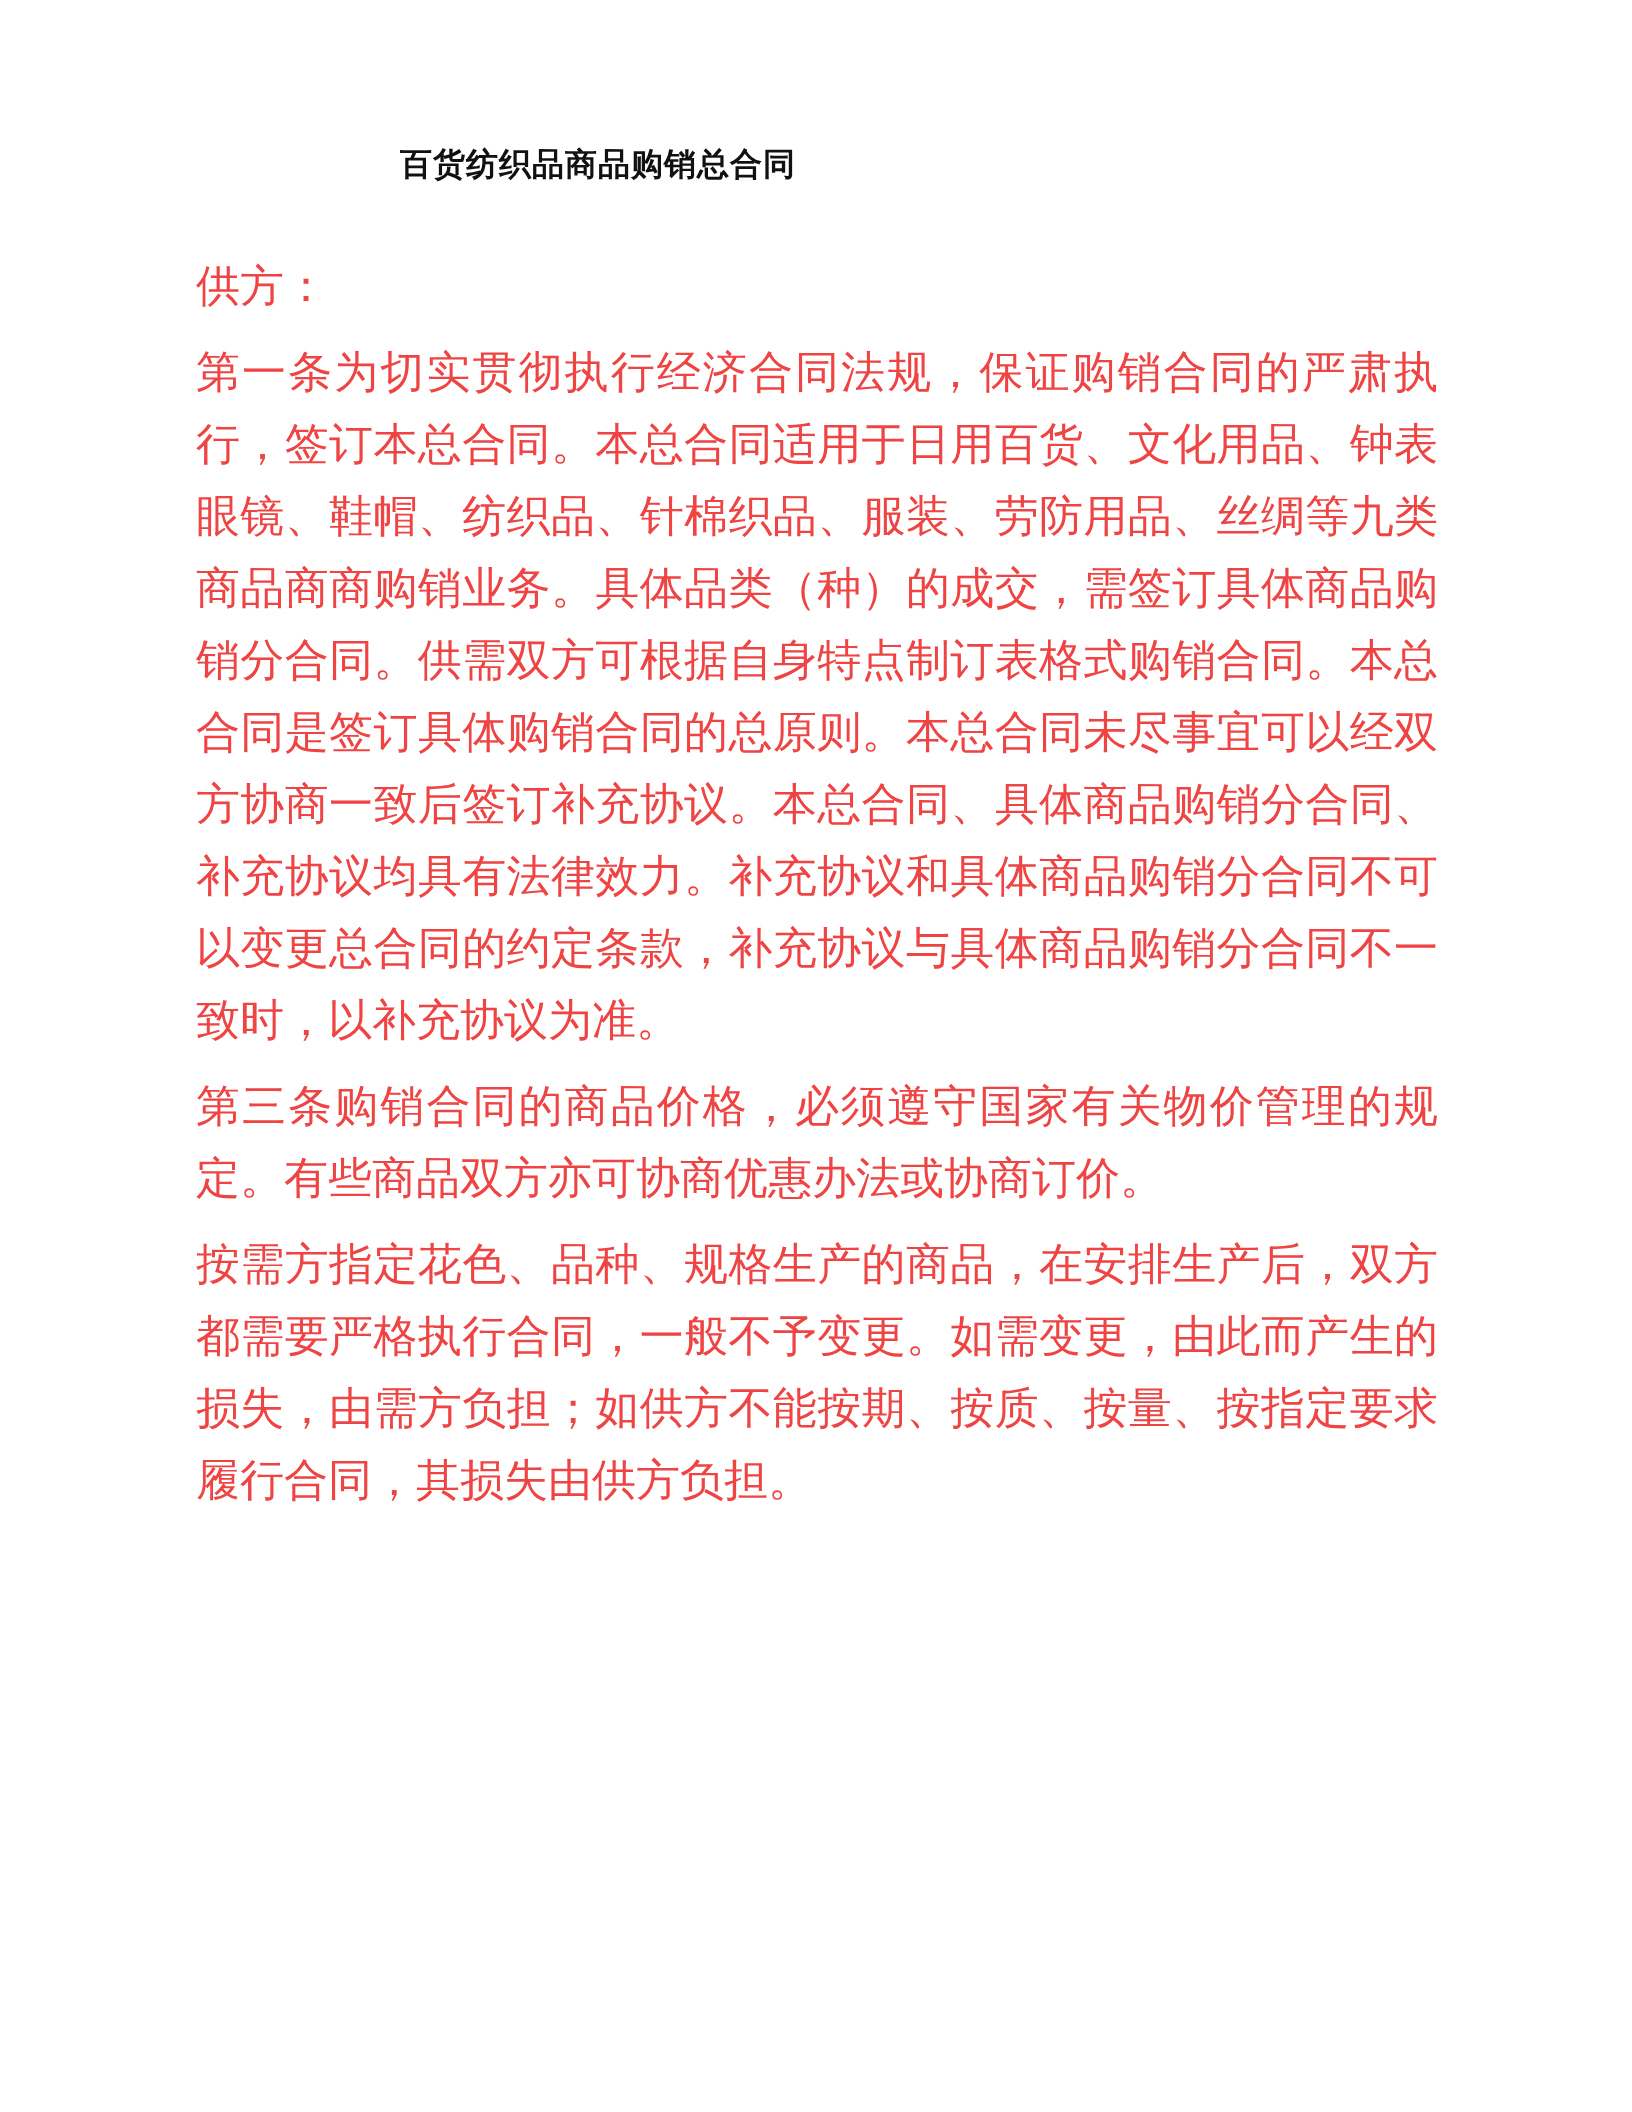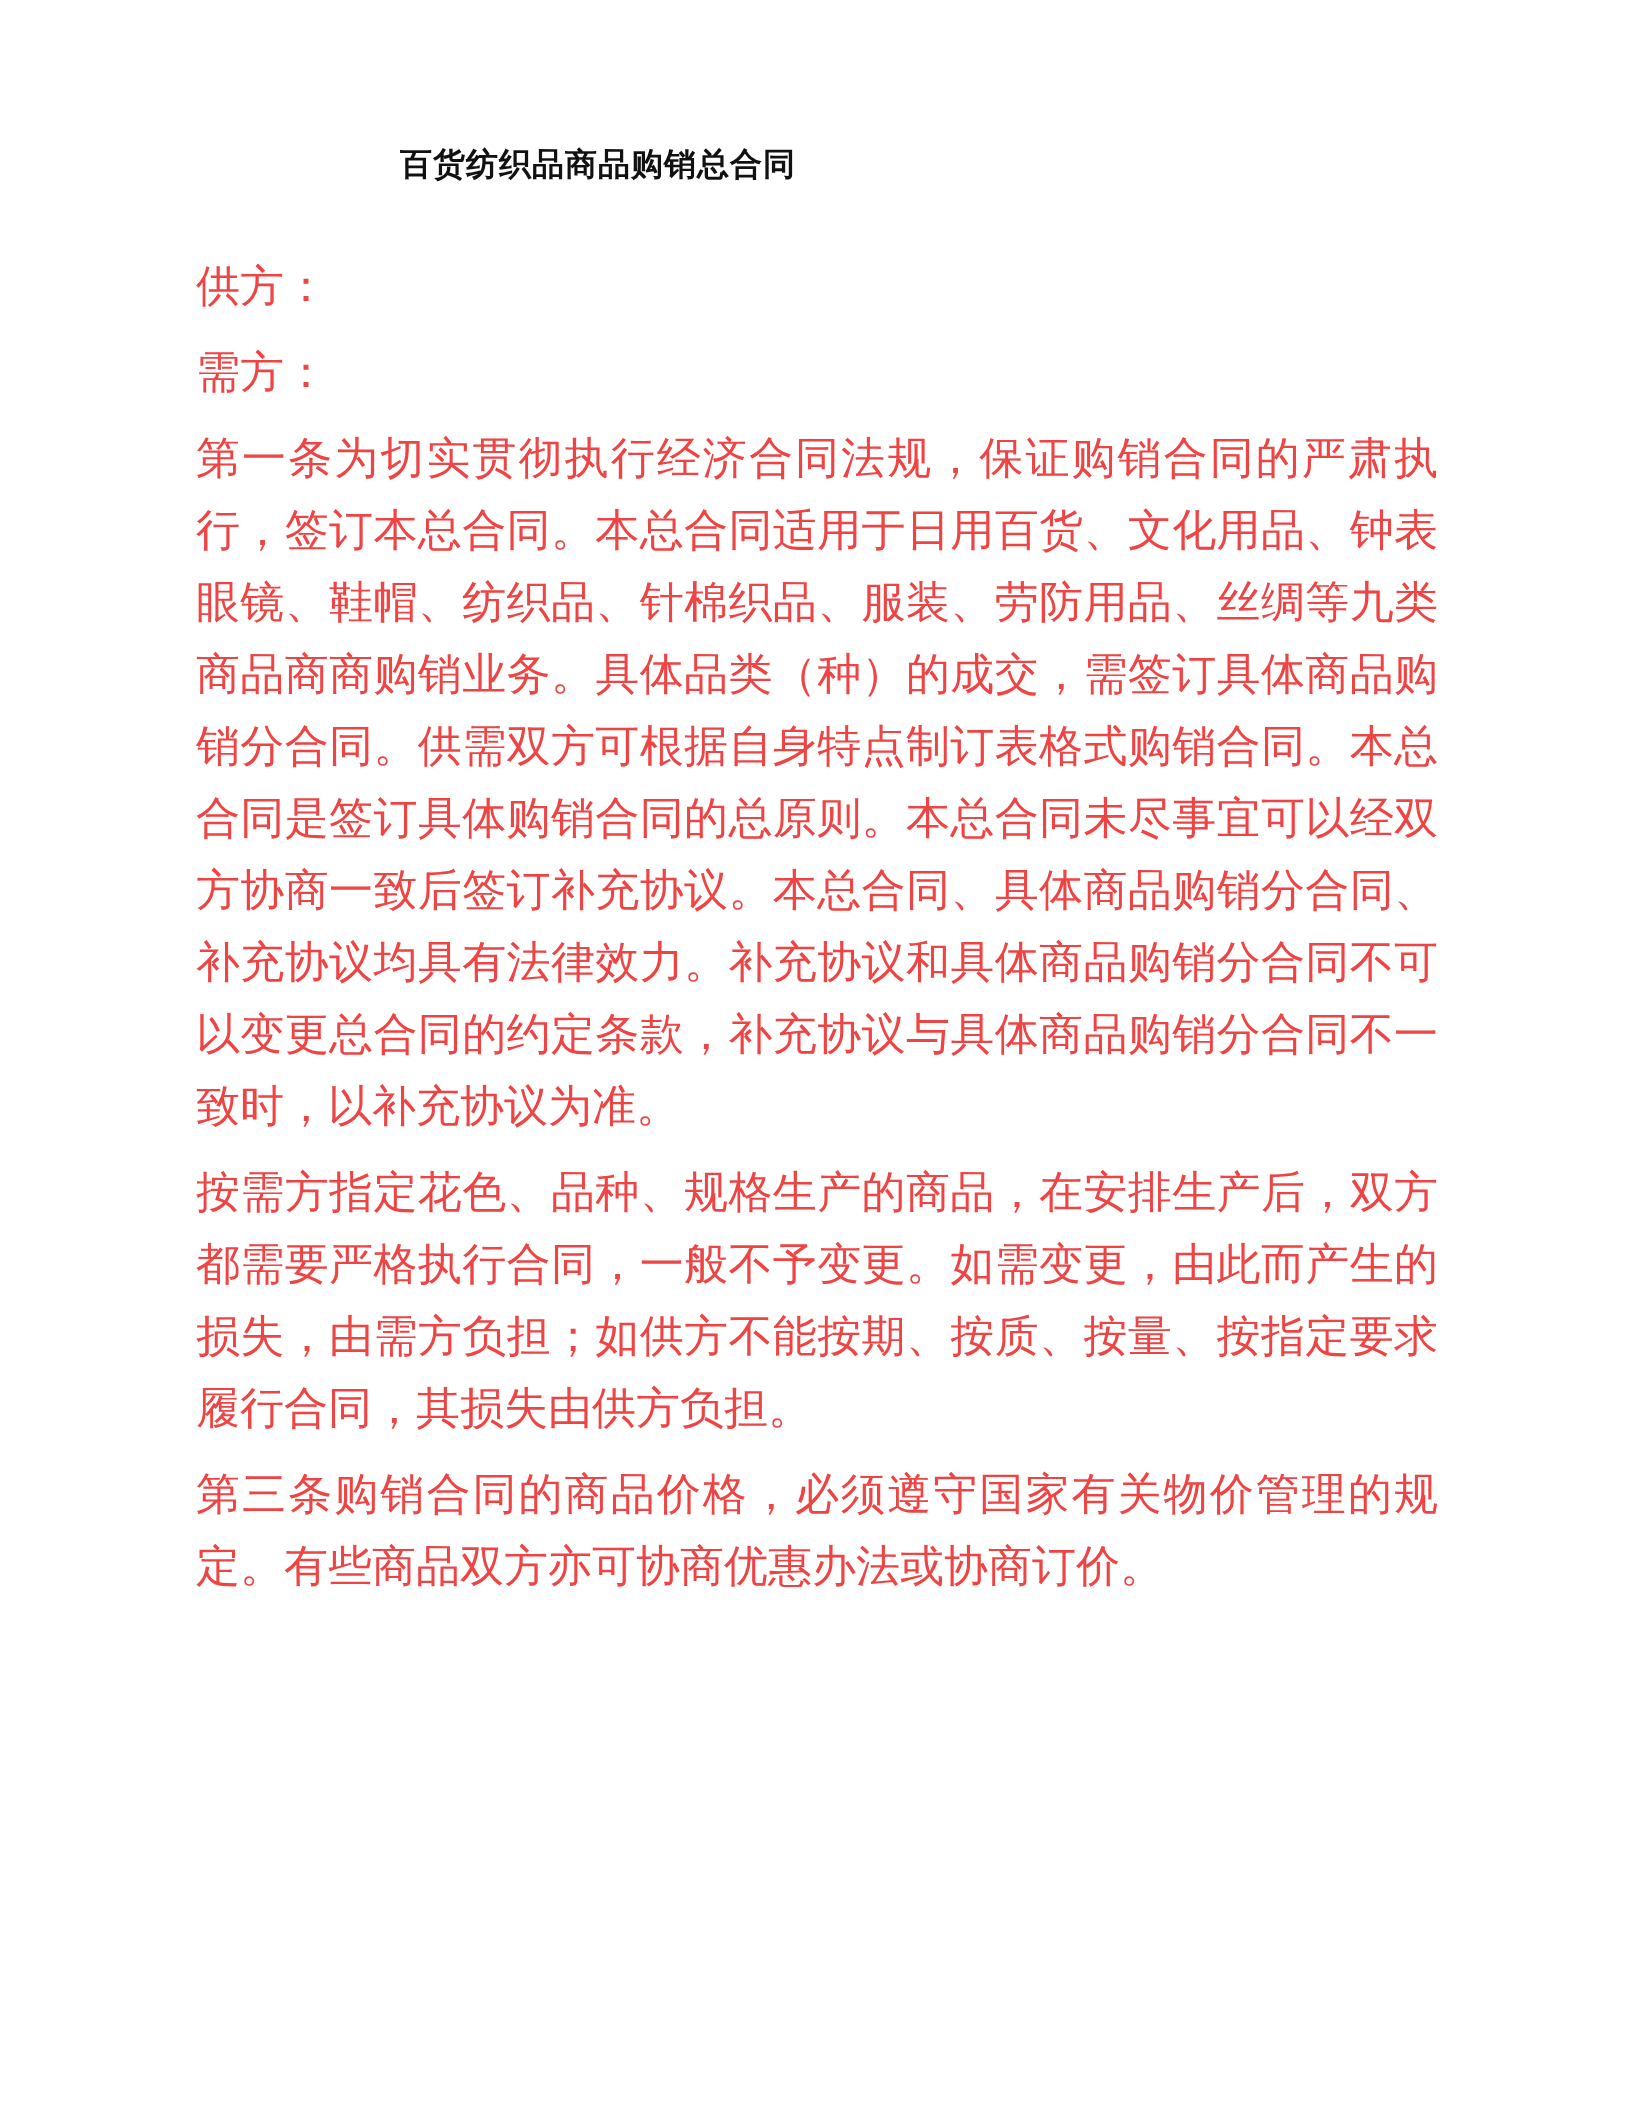--- a/index.html
+++ b/index.html
@@ -44,22 +44,21 @@
 </style>
 </head>
 <body>
 
 <div class="page">
   <h1 class="doc-title">百货纺织品商品购销总合同</h1>
 
   <div class="doc-body">
     <p class="party-line">供方：</p>
 
-    <p class="party-line">需方：</p>
 
     <p class="para">第一条为切实贯彻执行经济合同法规，保证购销合同的严肃执行，签订本总合同。本总合同适用于日用百货、文化用品、钟表眼镜、鞋帽、纺织品、针棉织品、服装、劳防用品、丝绸等九类商品商商购销业务。具体品类（种）的成交，需签订具体商品购销分合同。供需双方可根据自身特点制订表格式购销合同。本总合同是签订具体购销合同的总原则。本总合同未尽事宜可以经双方协商一致后签订补充协议。本总合同、具体商品购销分合同、补充协议均具有法律效力。补充协议和具体商品购销分合同不可以变更总合同的约定条款，补充协议与具体商品购销分合同不一致时，以补充协议为准。</p>
 
 
+    <p class="para">第三条购销合同的商品价格，必须遵守国家有关物价管理的规定。有些商品双方亦可协商优惠办法或协商订价。</p>
+
     <p class="para">按需方指定花色、品种、规格生产的商品，在安排生产后，双方都需要严格执行合同，一般不予变更。如需变更，由此而产生的损失，由需方负担；如供方不能按期、按质、按量、按指定要求履行合同，其损失由供方负担。</p>
-
-    <p class="para">第三条购销合同的商品价格，必须遵守国家有关物价管理的规定。有些商品双方亦可协商优惠办法或协商订价。</p>
   </div>
 </div>
 
 </body></html>

